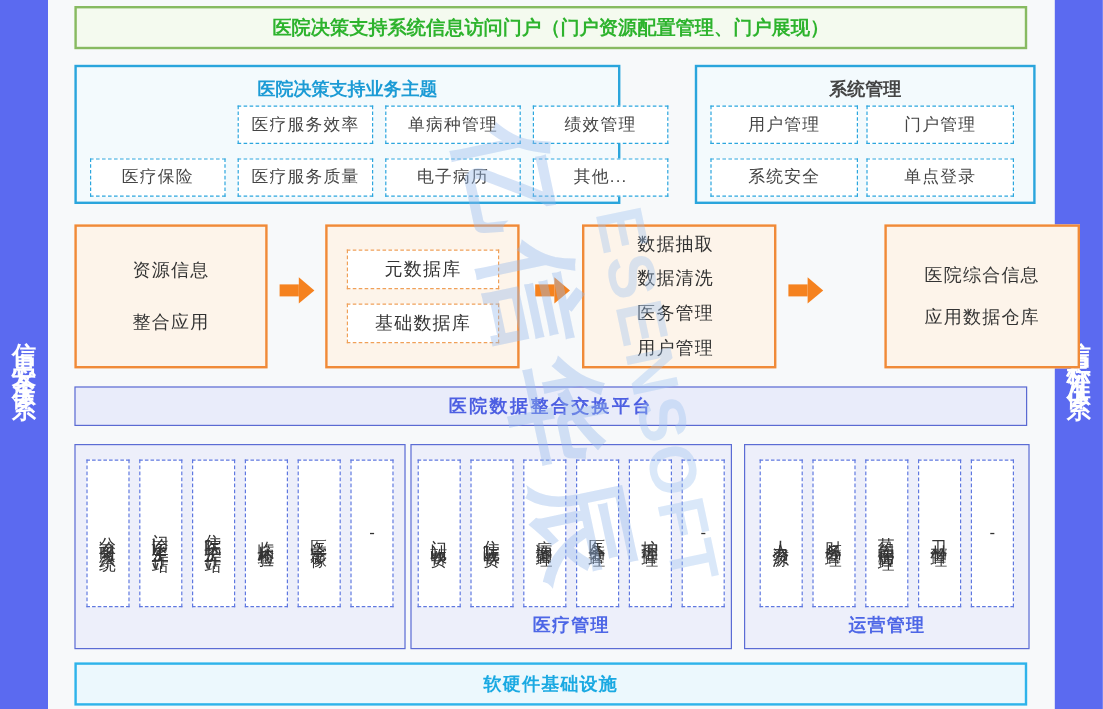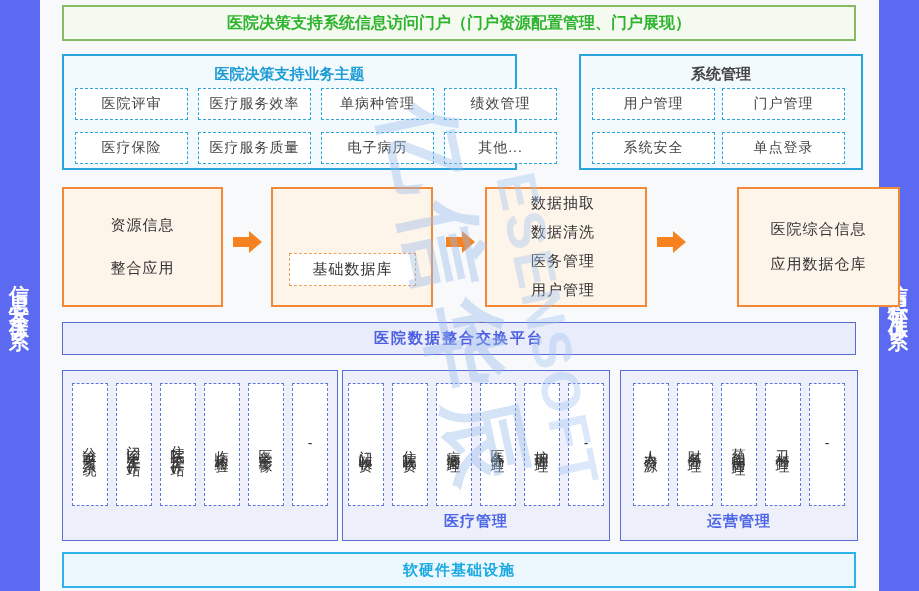--- a/index.html
+++ b/index.html
@@ -145,21 +145,20 @@
 <div class="rail rail-right">
   <span class="rail-text">信息标准体系</span>
 </div>
 
 <div class="banner">
   <span class="banner-text">医院决策支持系统信息访问门户（门户资源配置管理、门户展现）</span>
 </div>
 
 <div class="panel panel-biz">
   <div class="panel-title">医院决策支持业务主题</div>
-  <div class="chip r1 bc0">医院评审</div>
   <div class="chip r1 bc1">医疗服务效率</div>
   <div class="chip r1 bc2">单病种管理</div>
   <div class="chip r1 bc3">绩效管理</div>
   <div class="chip r2 bc0">医疗保险</div>
   <div class="chip r2 bc1">医疗服务质量</div>
   <div class="chip r2 bc2">电子病历</div>
   <div class="chip r2 bc3">其他...</div>
 </div>
 
 <div class="panel panel-sys">
@@ -169,20 +168,21 @@
   <div class="chip r2 sc0">系统安全</div>
   <div class="chip r2 sc1">单点登录</div>
 </div>
 
 <div class="flow-box fb1">
   <span class="line">资源信息</span>
   <span class="line">整合应用</span>
 </div>
 <div class="flow-arrow fa1"></div>
 <div class="flow-box fb2">
+  <div class="db-chip db1">元数据库</div>
   <div class="db-chip db2">基础数据库</div>
 </div>
 <div class="flow-arrow fa2"></div>
 <div class="flow-box fb3">
   <span class="line">数据抽取</span>
   <span class="line">数据清洗</span>
   <span class="line">医务管理</span>
   <span class="line">用户管理</span>
 </div>
 <div class="flow-arrow fa3"></div>

